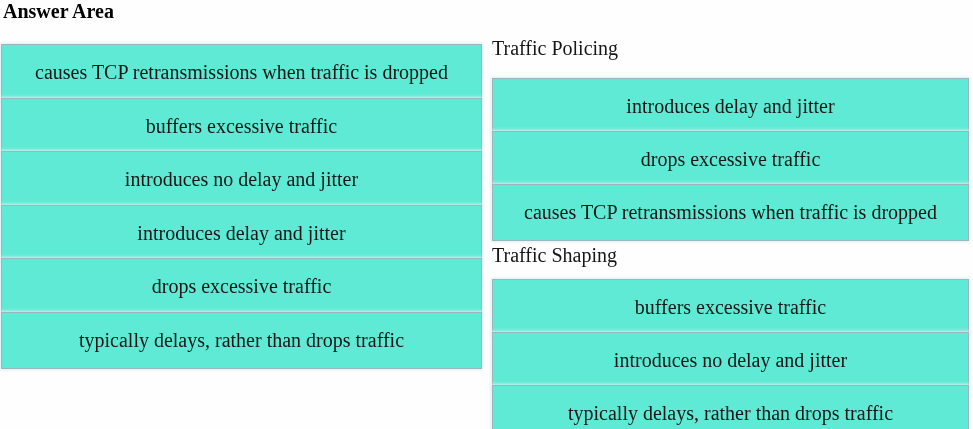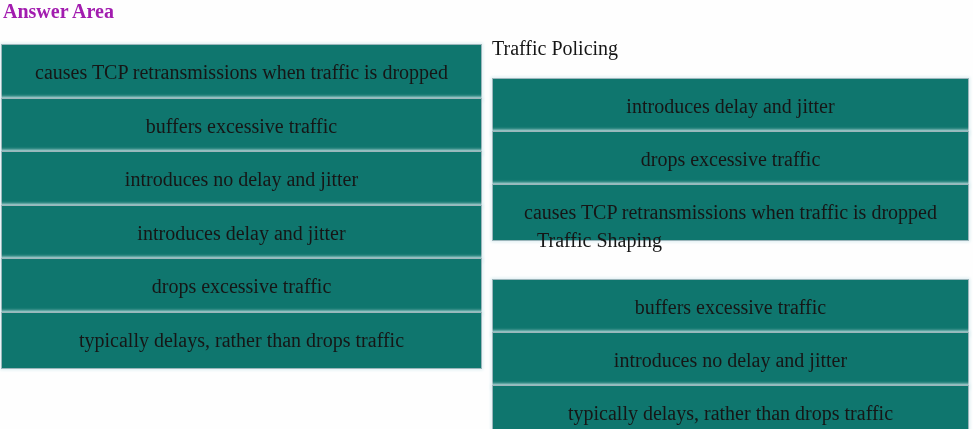--- a/index.html
+++ b/index.html
@@ -10,29 +10,29 @@
     background: #fefefe;
     font-family: "Liberation Serif", serif;
     overflow: hidden;
   }
   .answer-title {
     position: absolute;
     left: 3px;
     top: 0px;
     font-size: 20px;
     font-weight: bold;
-    color: #a21caf;
+    color: #000000;
     line-height: 22px;
   }
   .opt-box {
     position: absolute;
     box-sizing: border-box;
     height: 57px;
     border: 1px solid #9cb6bb;
-    background: #0f766e;
+    background: #5eead4;
     display: flex;
     align-items: center;
     justify-content: center;
     font-size: 20px;
     color: #161616;
     text-align: center;
     box-shadow: 0 0 3px 1px #ddeef2;
     cursor: move;
   }
   .left-col .opt-box { left: 1px; width: 481px; }
@@ -41,21 +41,21 @@
     position: absolute;
     left: 492px;
     font-size: 20px;
     color: #161616;
     line-height: 22px;
   }
   
   .l0 { top: 44px; }  .l1 { top: 98px; }  .l2 { top: 151px; }
   .l3 { top: 205px; } .l4 { top: 258px; } .l5 { top: 312px; }
   
-  .lbl0 { top: 37px; }  .lbl1 { top: 229px; margin-left: 45px; }
+  .lbl0 { top: 37px; }  .lbl1 { top: 244px; }
   .r0 { top: 78px; }  .r1 { top: 131px; } .r2 { top: 184px; }
   .r3 { top: 279px; } .r4 { top: 332px; } .r5 { top: 385px; }
 </style>
 </head>
 <body>
 
 <div id="canvas">
 
   <div class="answer-title">Answer Area</div>
 

